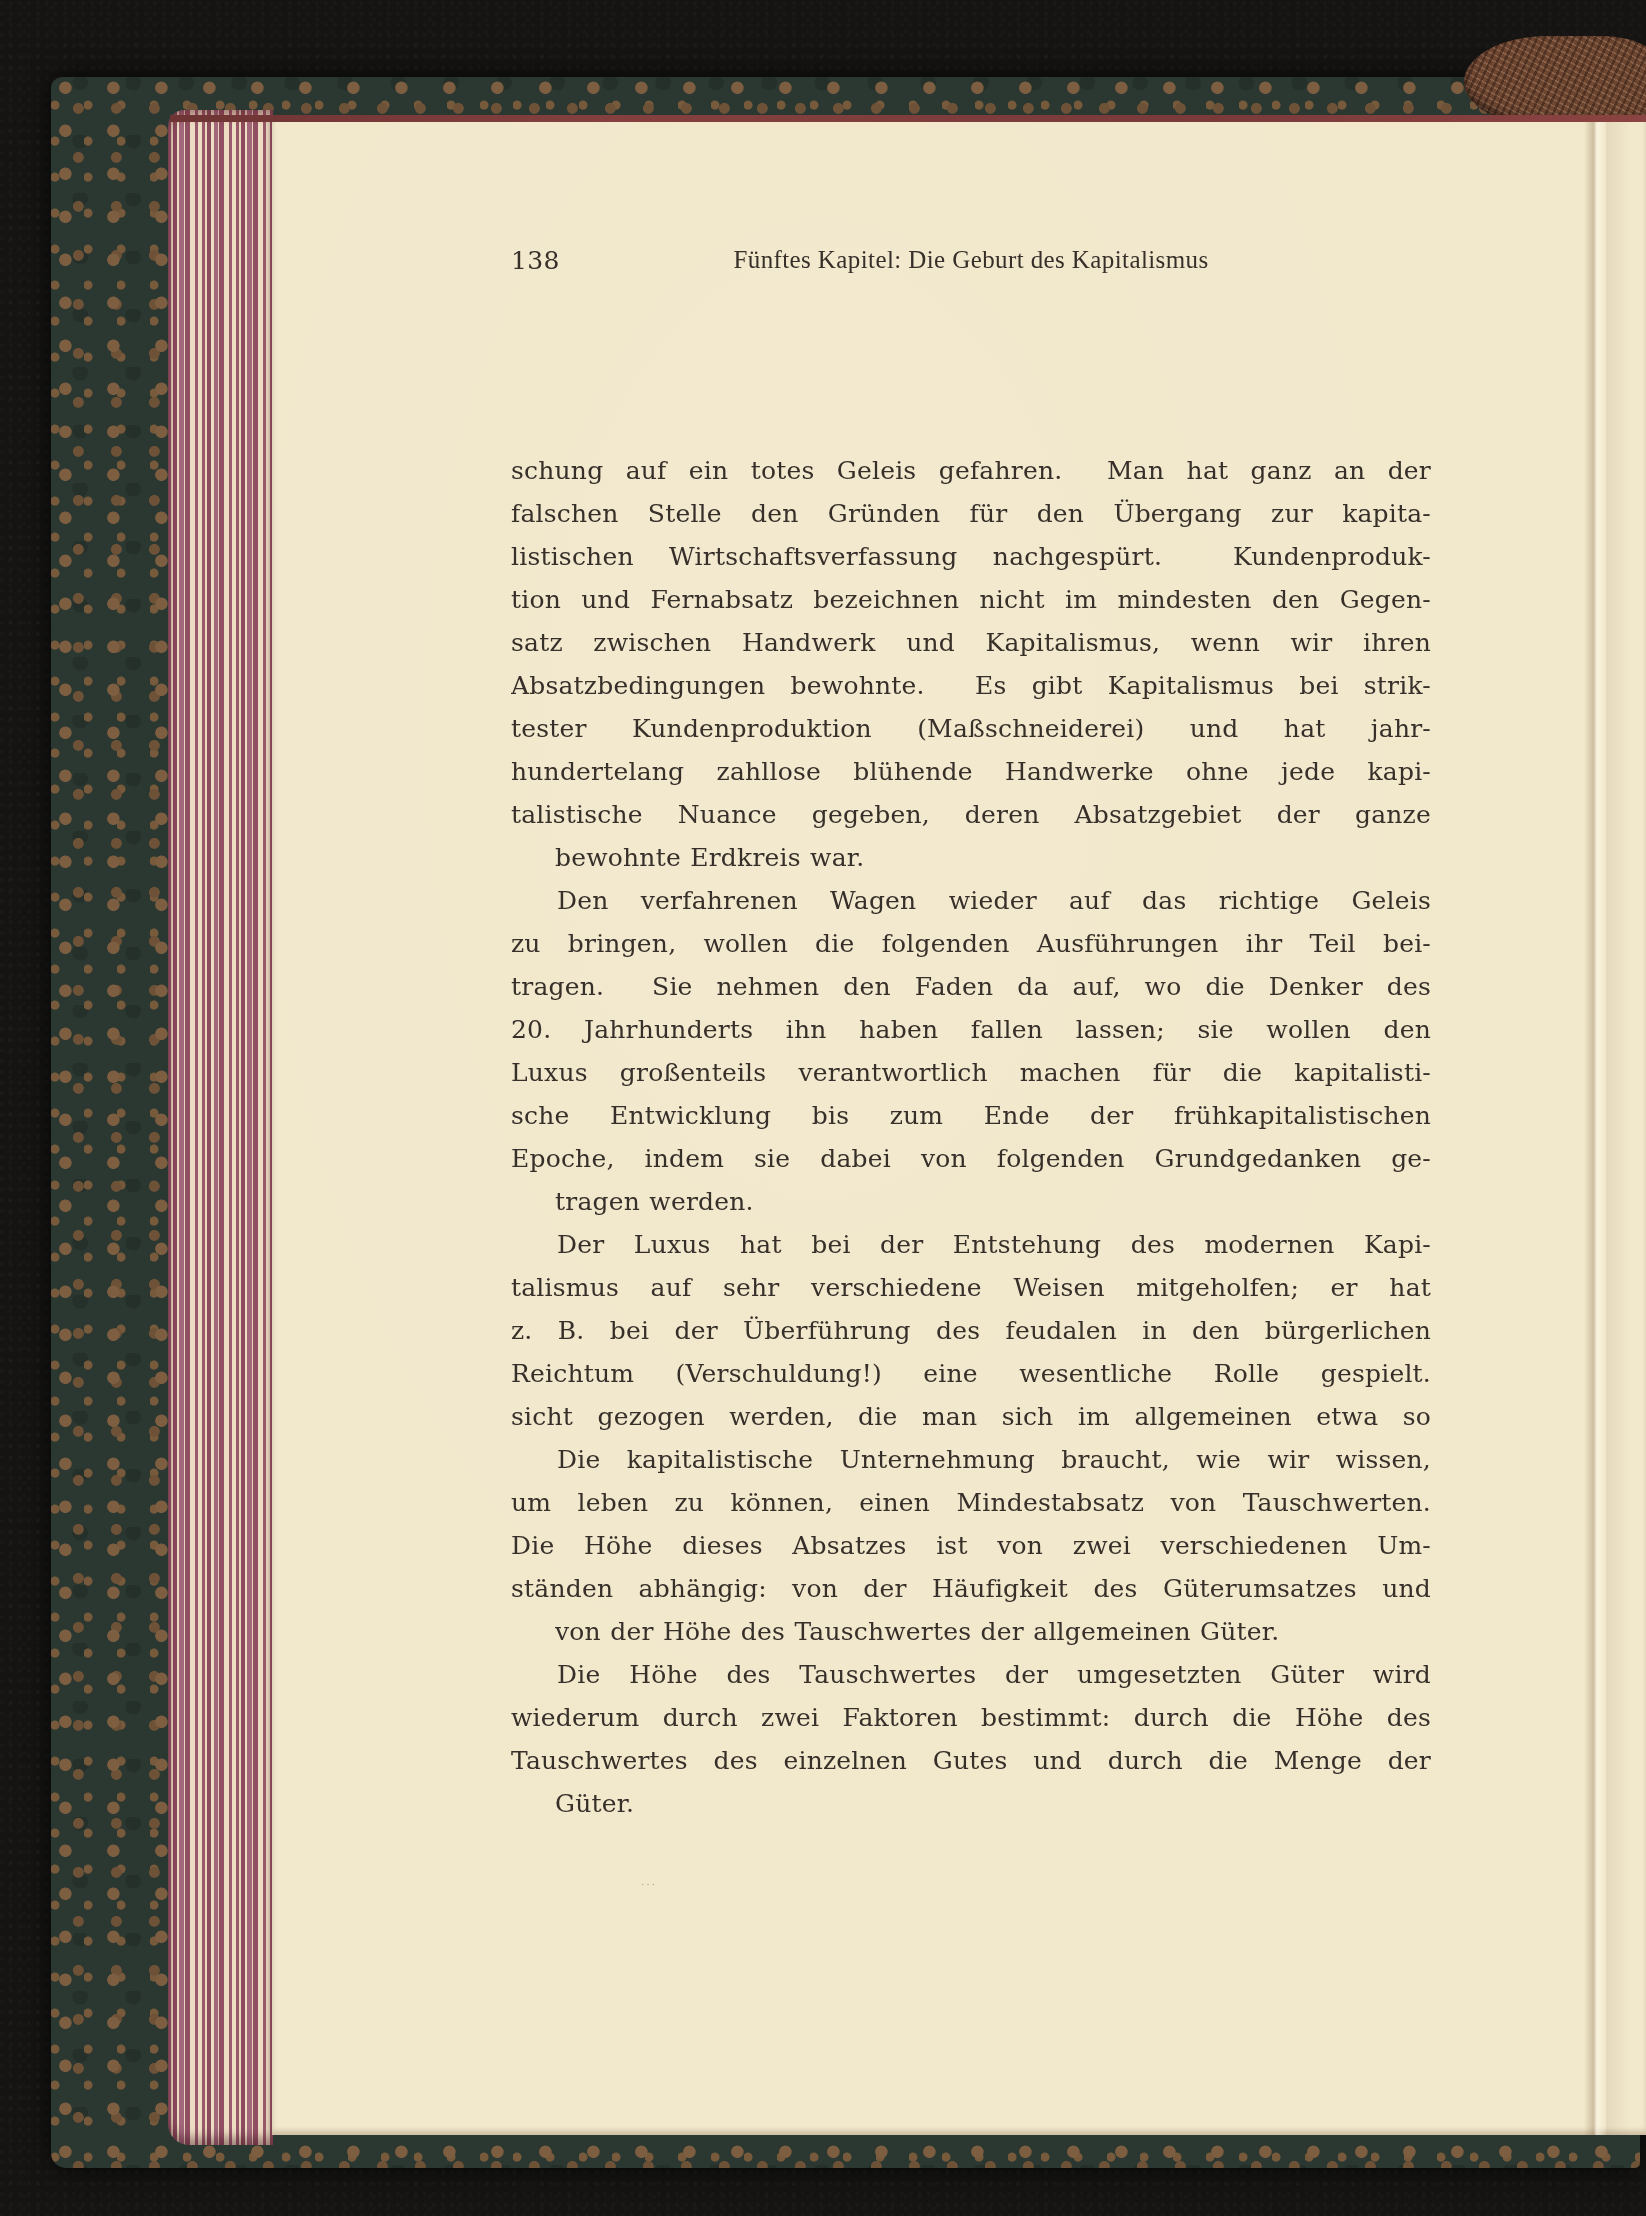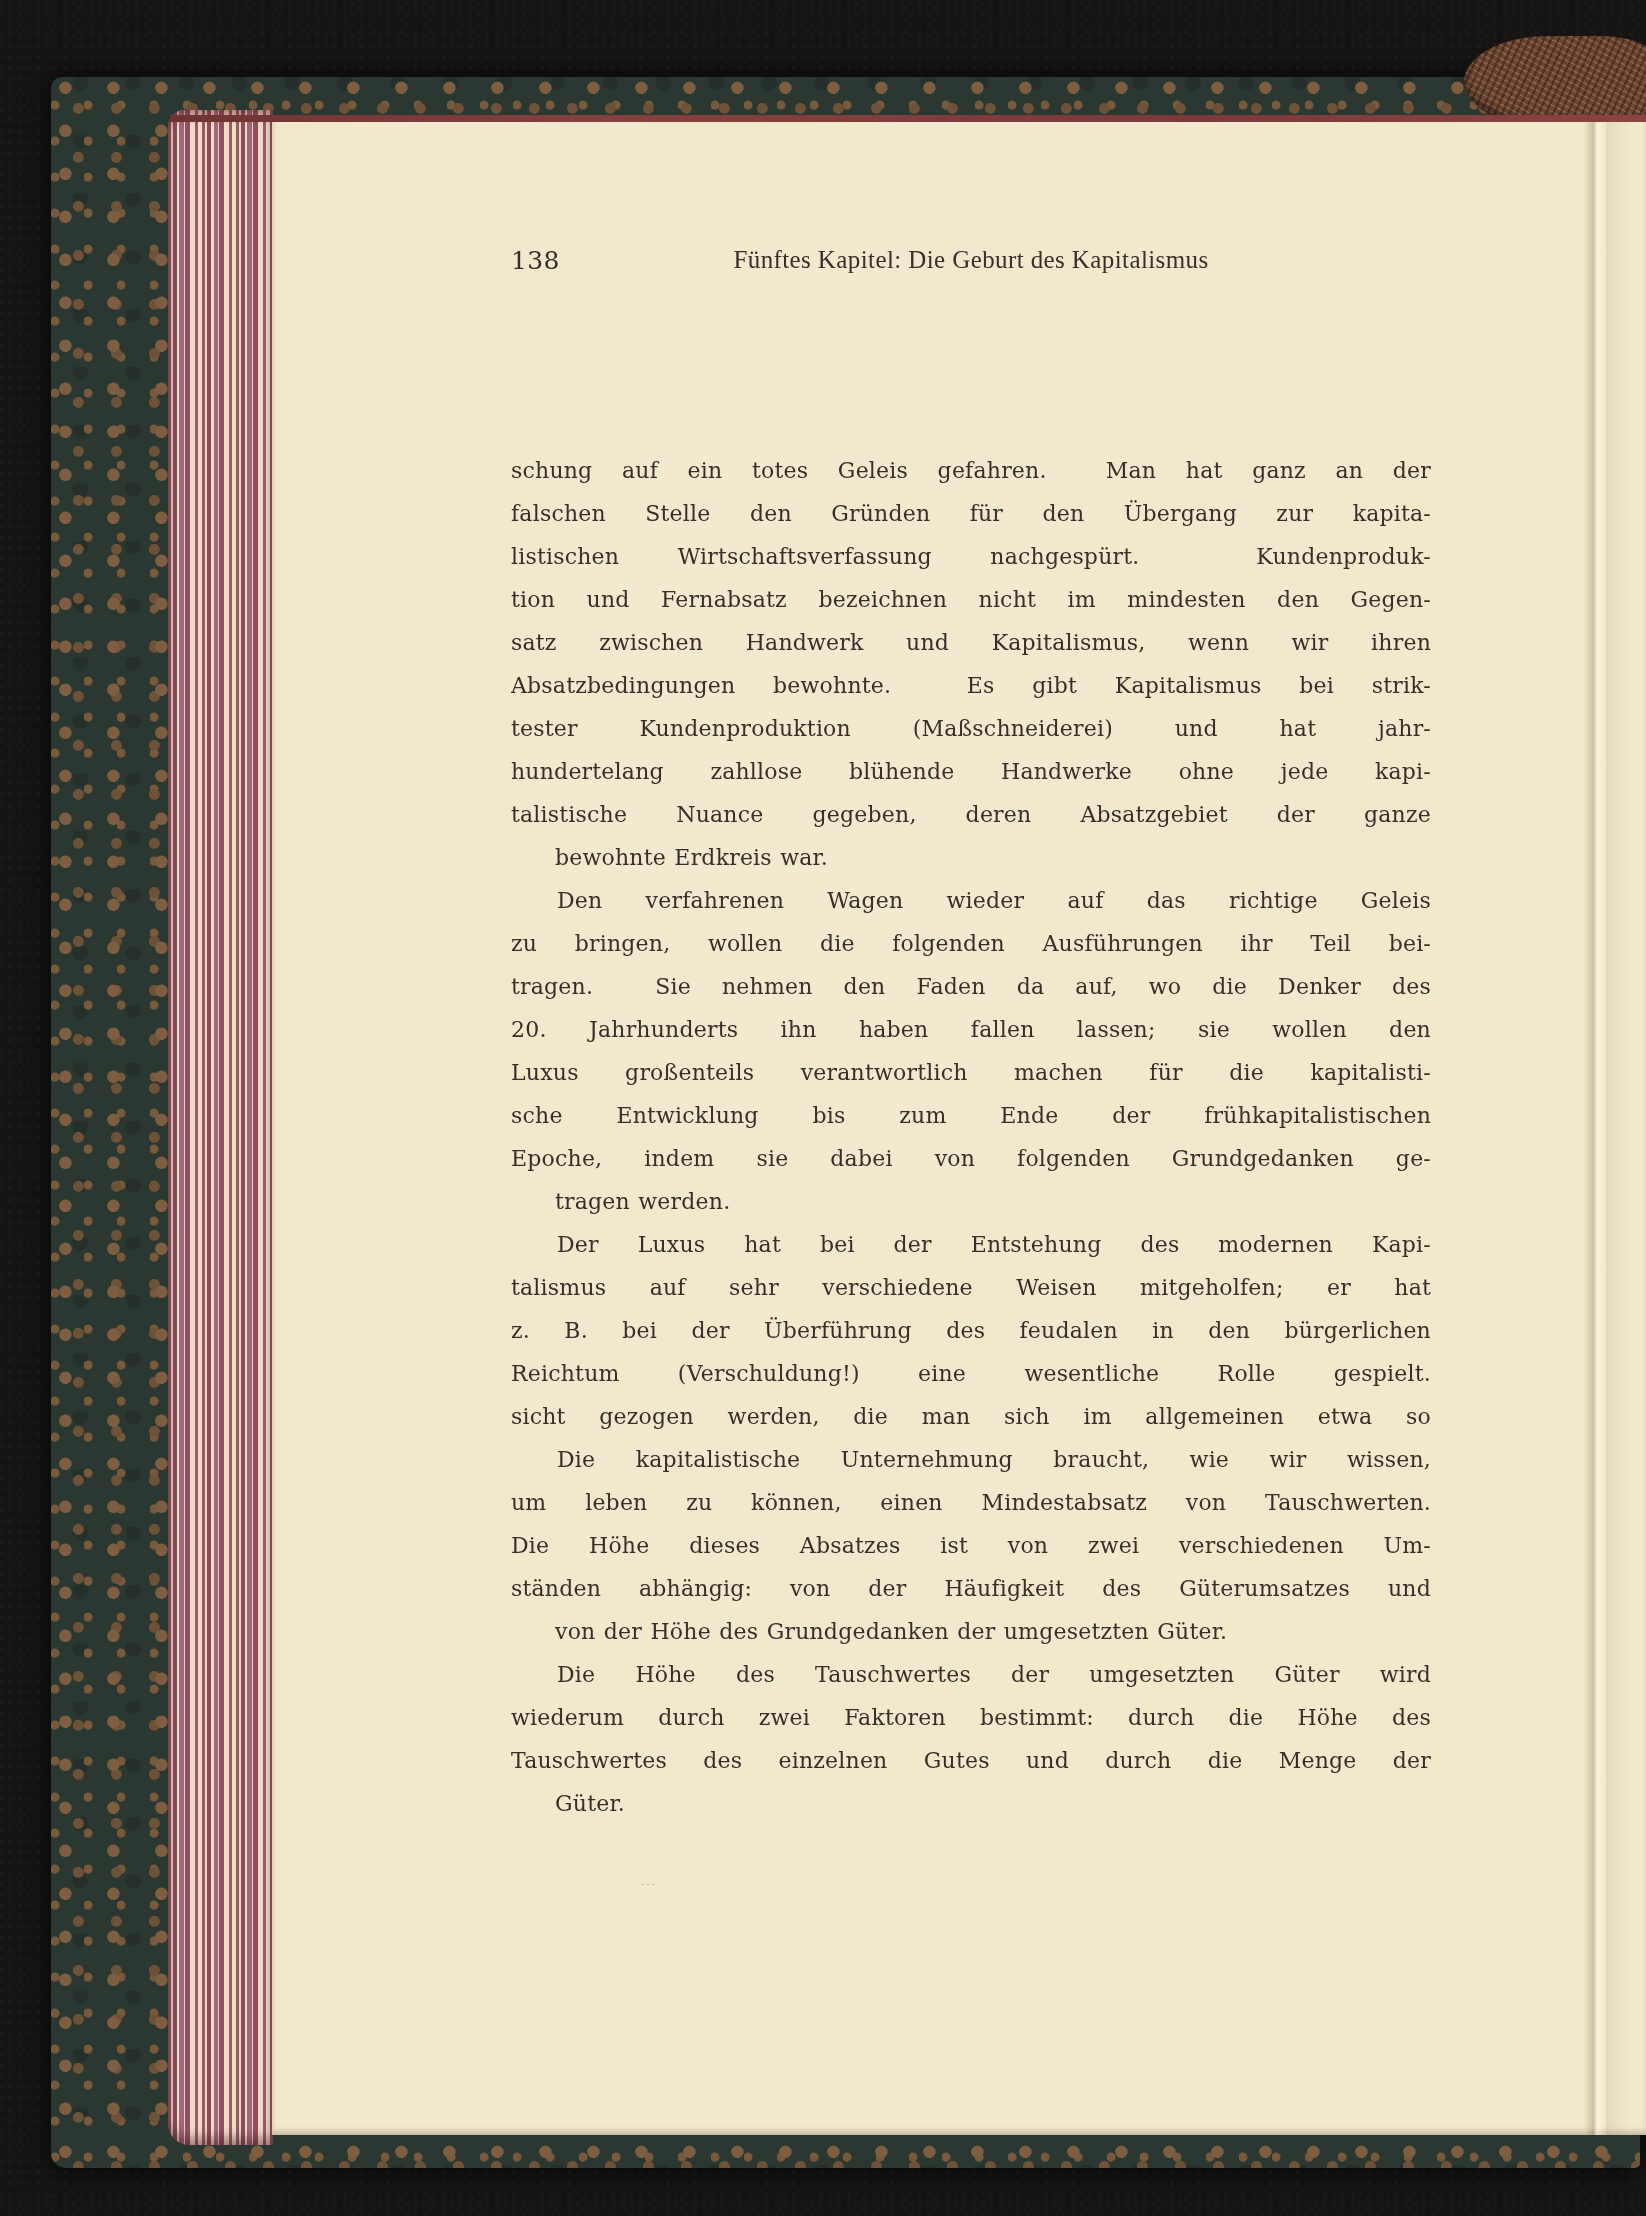--- a/index.html
+++ b/index.html
@@ -83,21 +83,21 @@
     background:linear-gradient(90deg, rgba(110,85,55,.10), rgba(0,0,0,0) 60%);
   }
   
   .column{
     position:absolute;left:239px;top:125px;width:920px;
     color:#37302a;
   }
   .running-head{position:relative;height:49px;font-size:25px;letter-spacing:0.4px;}
   .pageno{position:absolute;left:0;top:0;}
   .head-title{position:absolute;left:0;top:0;width:100%;text-align:center;font-family:Liberation Serif, serif;}
-  .text-block{position:absolute;left:0;top:203px;width:100%;font-size:22px;}
+  .text-block{position:absolute;left:0;top:203px;width:100%;font-size:25px;}
   .line{
     height:43px;line-height:43px;overflow:hidden;
     text-align:justify;text-align-last:justify;
     letter-spacing:0.2px;word-spacing:1.2px;white-space:pre-wrap;
   }
   .line.last{text-align-last:left;margin-left:44px;}
   .line.indent{text-indent:46px;}
   
   .speck{
     position:absolute;left:369px;top:1760px;width:21.4px;height:8.2px;color:rgba(150,125,95,.55);
@@ -149,21 +149,21 @@
         <div class="line last">tragen werden.</div>
         <div class="line indent">Der Luxus hat bei der Entstehung des modernen Kapi-</div>
         <div class="line">talismus auf sehr verschiedene Weisen mitgeholfen; er hat</div>
         <div class="line">z. B. bei der Überführung des feudalen in den bürgerlichen</div>
         <div class="line">Reichtum (Verschuldung!) eine wesentliche Rolle gespielt.</div>
         <div class="line">sicht gezogen werden, die man sich im allgemeinen etwa so</div>
         <div class="line indent">Die kapitalistische Unternehmung braucht, wie wir wissen,</div>
         <div class="line">um leben zu können, einen Mindestabsatz von Tauschwerten.</div>
         <div class="line">Die Höhe dieses Absatzes ist von zwei verschiedenen Um-</div>
         <div class="line">ständen abhängig: von der Häufigkeit des Güterumsatzes und</div>
-        <div class="line last">von der Höhe des Grundgedanken der umgesetzten Güter.</div>
+        <div class="line last">von der Höhe des Tauschwertes der allgemeinen Güter.</div>
         <div class="line indent">Die Höhe des Tauschwertes der umgesetzten Güter wird</div>
         <div class="line">wiederum durch zwei Faktoren bestimmt: durch die Höhe des</div>
         <div class="line">Tauschwertes des einzelnen Gutes und durch die Menge der</div>
         <div class="line last">Güter.</div>
       </div>
   </div>
 
   <div class="speck">···</div>
 </div>
 

